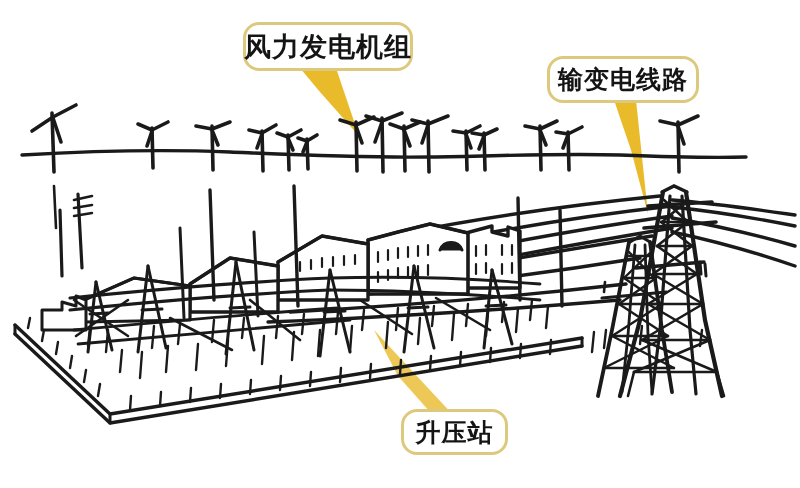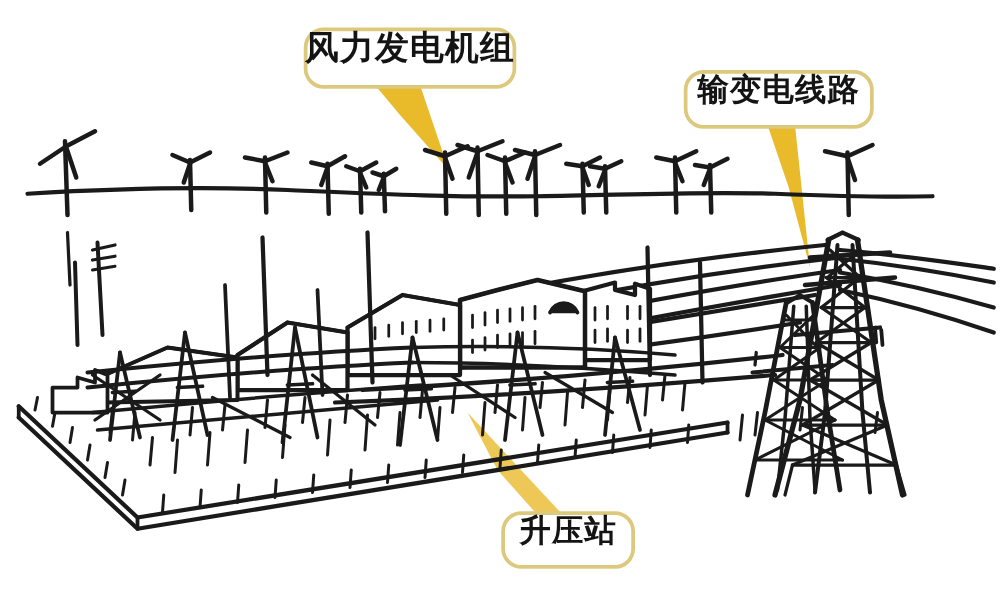--- a/index.html
+++ b/index.html
@@ -27,20 +27,21 @@
     width: 800px;
     height: 488px;
   }
   .callout {
     position: absolute;
     box-sizing: border-box;
     background: #ffffff;
     border: 3px solid #ddc97e;
     border-radius: 16px;
     display: flex;
+    align-items: center;
     justify-content: center;
     z-index: 5;
   }
   .callout-text {
     font-family: "DejaVu Sans", "Liberation Sans", sans-serif;
     font-weight: bold;
     color: #141414;
     letter-spacing: 1px;
     white-space: nowrap;
     line-height: 1;

